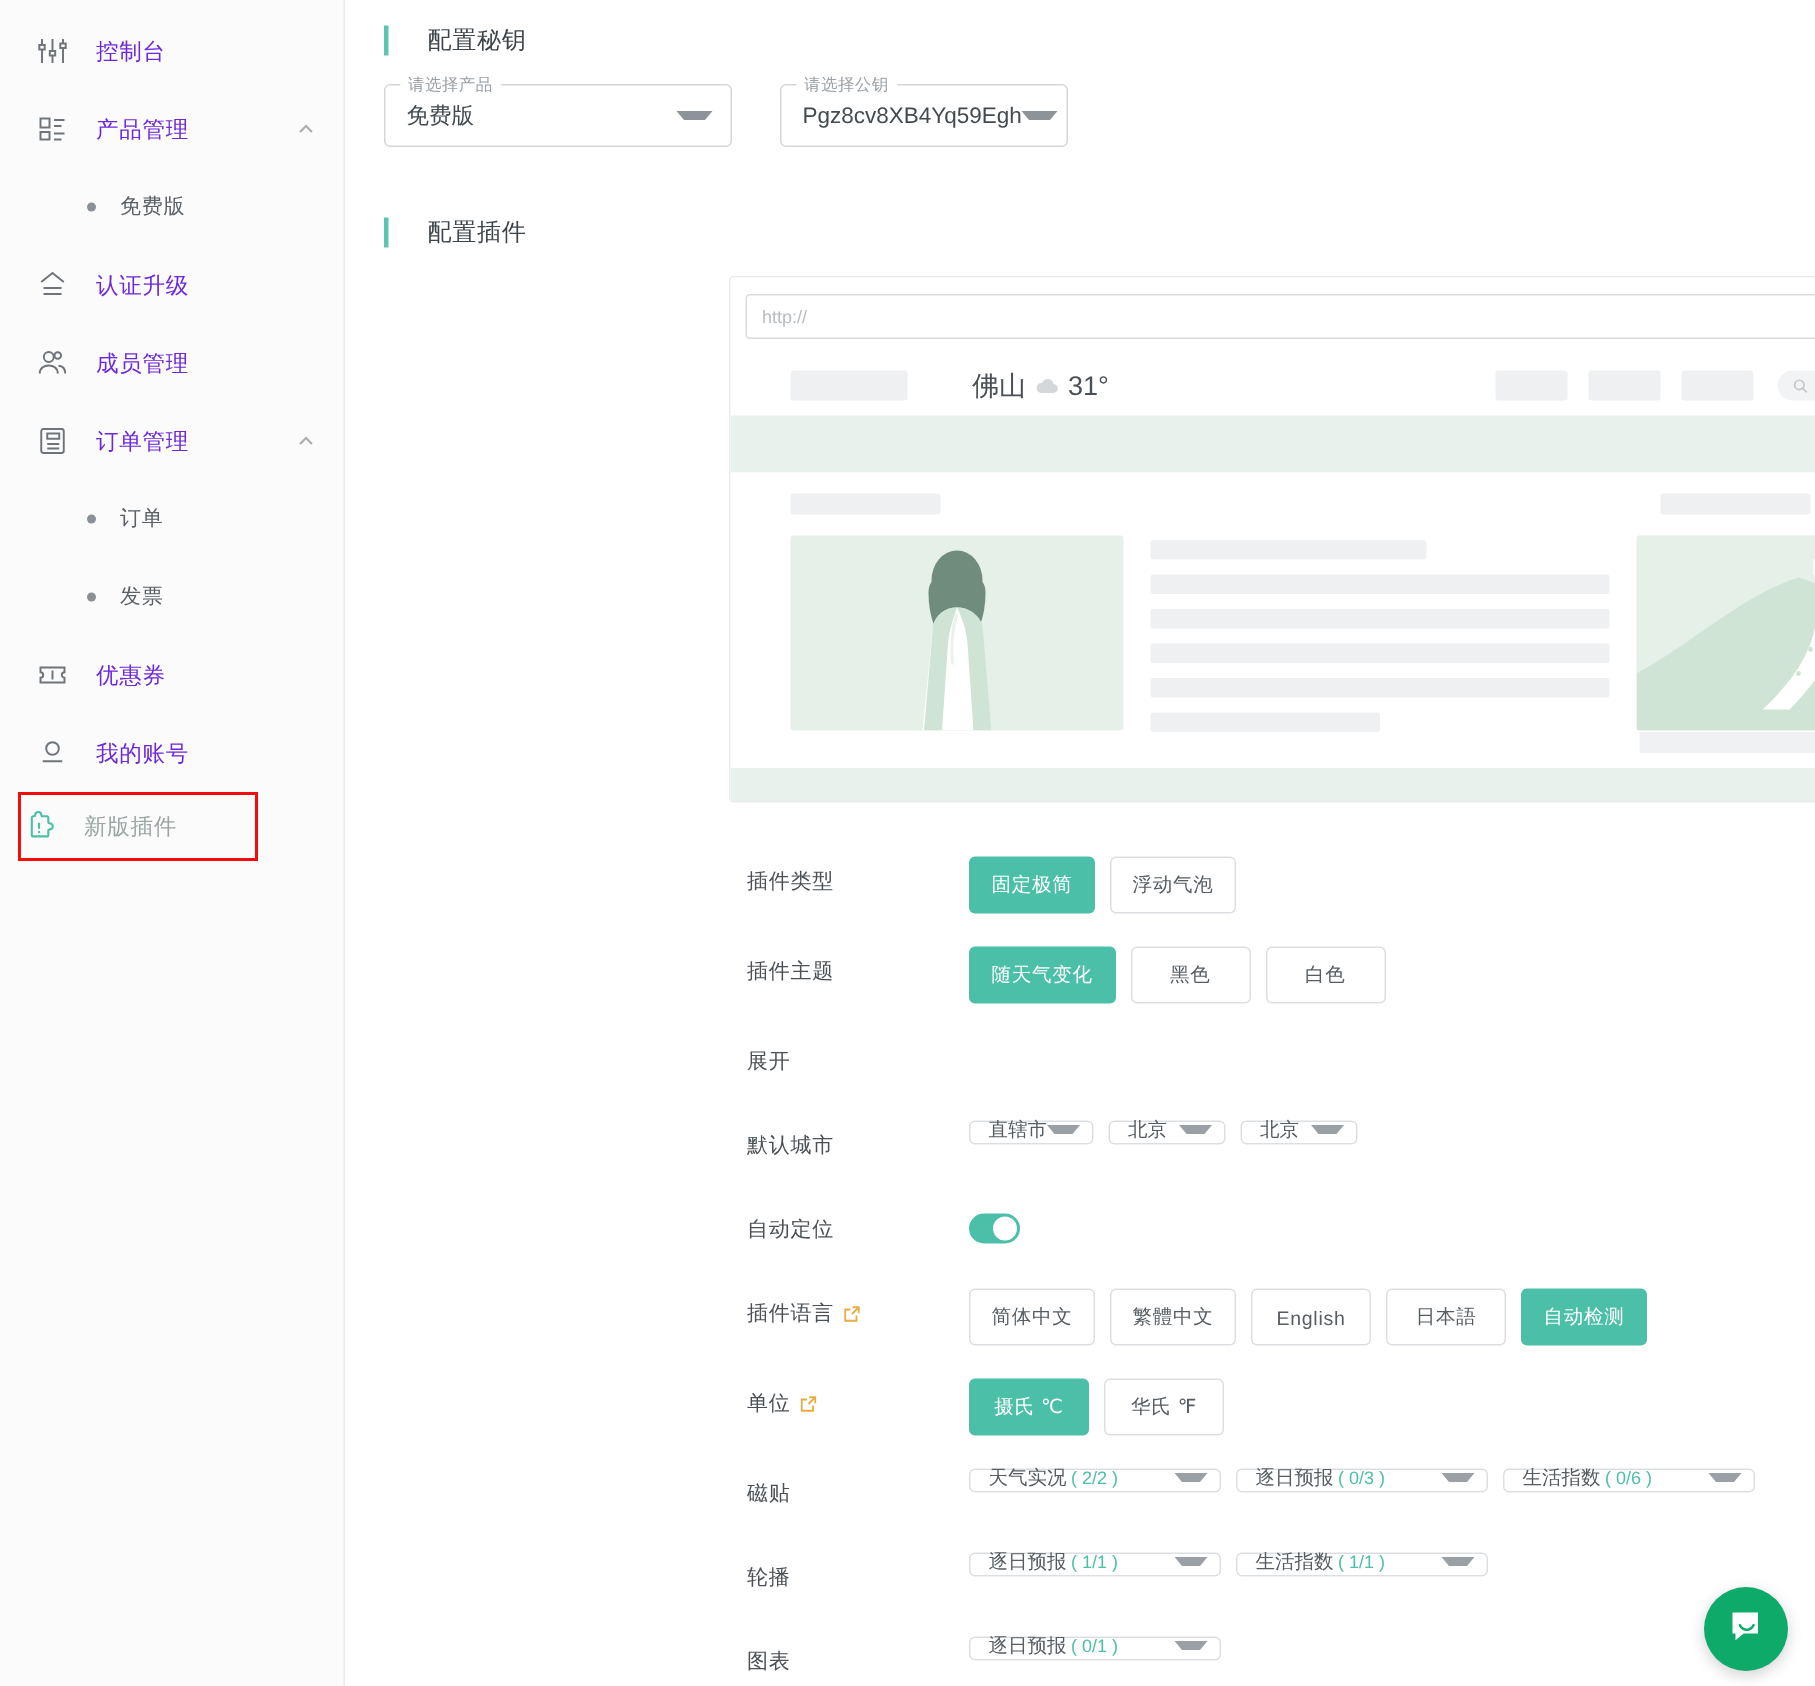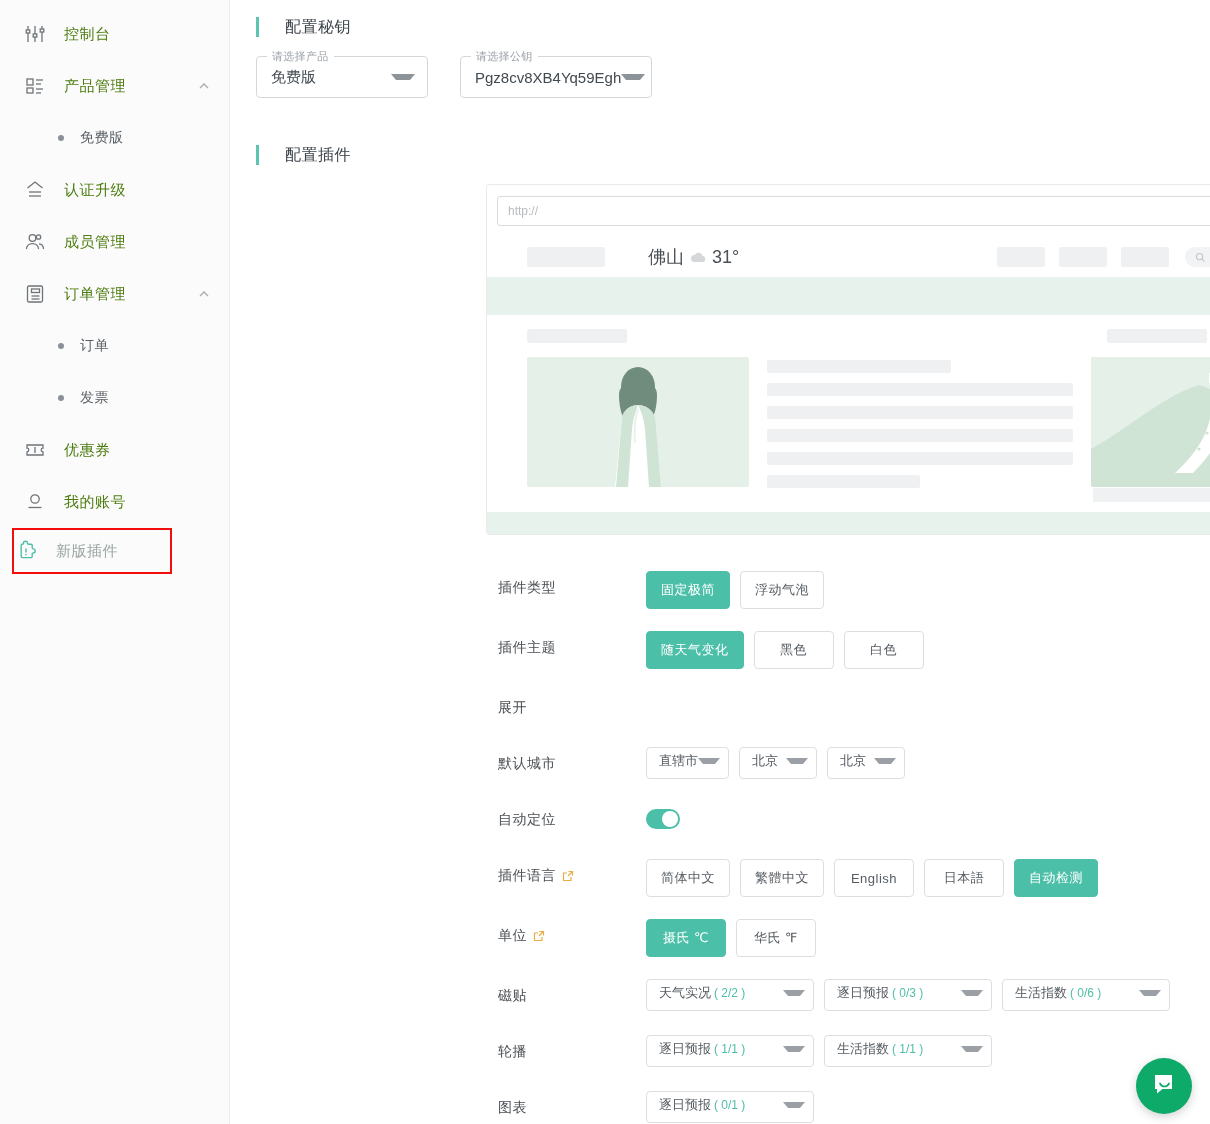--- a/index.html
+++ b/index.html
@@ -25,21 +25,21 @@
     height: 52px; padding: 0 18px 0 22px;
     cursor: pointer; position: relative;
   }
   .nav-ico {
     width: 26px; height: 26px; flex: 0 0 26px;
     display: flex; align-items: center; justify-content: center;
     color: #6e7479;
   }
   .nav-ico svg { display: block; }
   .nav-label {
-    margin-left: 16px; font-size: 15px; color: #4d7c0f;
+    margin-left: 16px; font-size: 15px; color: #6d28d9;
     letter-spacing: .5px; white-space: nowrap;
   }
   .nav-caret { margin-left: auto; color: #a8adb2; display: flex; }
   .sub-item {
     display: flex; align-items: center;
     height: 52px; padding-left: 58px; cursor: pointer;
   }
   .bullet {
     width: 6px; height: 6px; border-radius: 50%;
     background: #8a9096; flex: 0 0 6px;
@@ -87,21 +87,21 @@
     position: absolute; top: -8px; left: 10px; background: #fff;
     padding: 0 5px; font-size: 11px; color: #9aa0a6; letter-spacing: .3px;
   }
   .outlined .val { font-size: 15px; color: #424a50; white-space: nowrap; }
   .outlined .car {
     margin-left: auto; padding-left: 14px;
     width: 0; height: 0; border-left: 5px solid transparent;
     border-right: 5px solid transparent; border-top: 6px solid #8d9499;
     box-sizing: content-box;
   }
-  .w-product { width: 172px; font-family: Liberation Mono, monospace; }
+  .w-product { width: 232px; font-family: Liberation Mono, monospace; }
   .w-key { width: 192px; }
 
   
   .preview-wrap {
     margin: 0 0 0 256px; width: 868px;
     border: 1px solid #e9eaec; border-radius: 3px;
     background: #fff; overflow: hidden;
   }
   .pv-toolbar {
     height: 52px; display: flex; align-items: center;
@@ -156,21 +156,21 @@
     background: #fff; color: #555c62; font-size: 13px;
     display: flex; align-items: center; justify-content: center;
     padding: 0 14px; cursor: pointer;
     font-family: "Liberation Sans", "DejaVu Sans", sans-serif;
     letter-spacing: .5px;
   }
   .segbtn.sel {
     background: #4cbfa8; border-color: #4cbfa8; color: #fff;
   }
   .minisel {
-    height: 32px; border: 1px solid #dcdfe2; border-radius: 4px; background: #fff;
+    height: 16px; border: 1px solid #dcdfe2; border-radius: 4px; background: #fff;
     display: flex; align-items: center; padding: 0 8px 4px 12px;
     font-size: 13px; color: #555c62; cursor: pointer; min-width: 78px;
   }
   .minisel .car {
     margin-left: auto; padding-left: 12px;
     width: 0; height: 0; border-left: 5px solid transparent;
     border-right: 5px solid transparent; border-top: 6px solid #9aa0a6;
     box-sizing: content-box;
   }
   .wide { width: 168px; }

